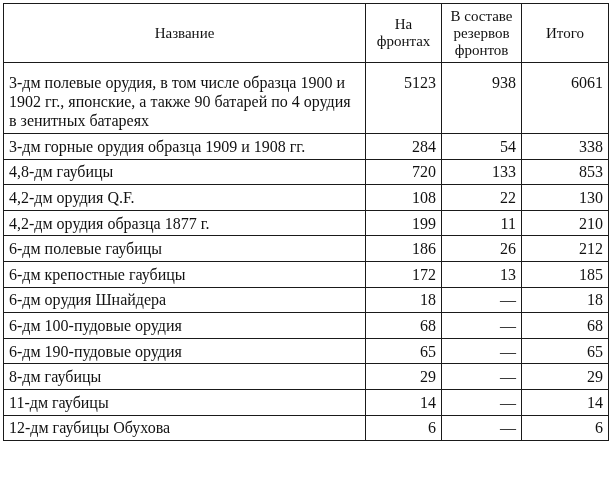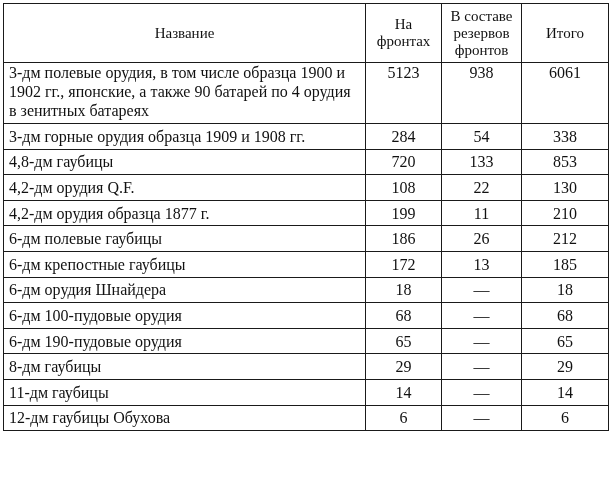--- a/index.html
+++ b/index.html
@@ -14,22 +14,22 @@
     width: 605px;
   }
   col.c1 { width: 362px; }
   col.c2 { width: 76px; }
   col.c3 { width: 80px; }
   col.c4 { width: 87px; }
   th, td { border: 1.3px solid #1a1a1a; padding: 0 5px; }
   th { font-weight: normal; text-align: center; vertical-align: middle; height: 58px; font-size: 15px; line-height: 17px; }
   td { height: 24.6px; line-height: 19px; }
   td.name { text-align: left; padding-left: 5px; }
-  td.num { text-align: center; }
-  tr.tall td { height: 60px; vertical-align: top; padding-top: 0; }
+  td.num { text-align: right; }
+  tr.tall td { height: 60px; vertical-align: top; padding-top: 10px; }
   tr.tall td.name { line-height: 19px; }
 </style>
 </head>
 <body>
 
 <table>
   <colgroup>
       <col class="c1">
       <col class="c2">
       <col class="c3">

